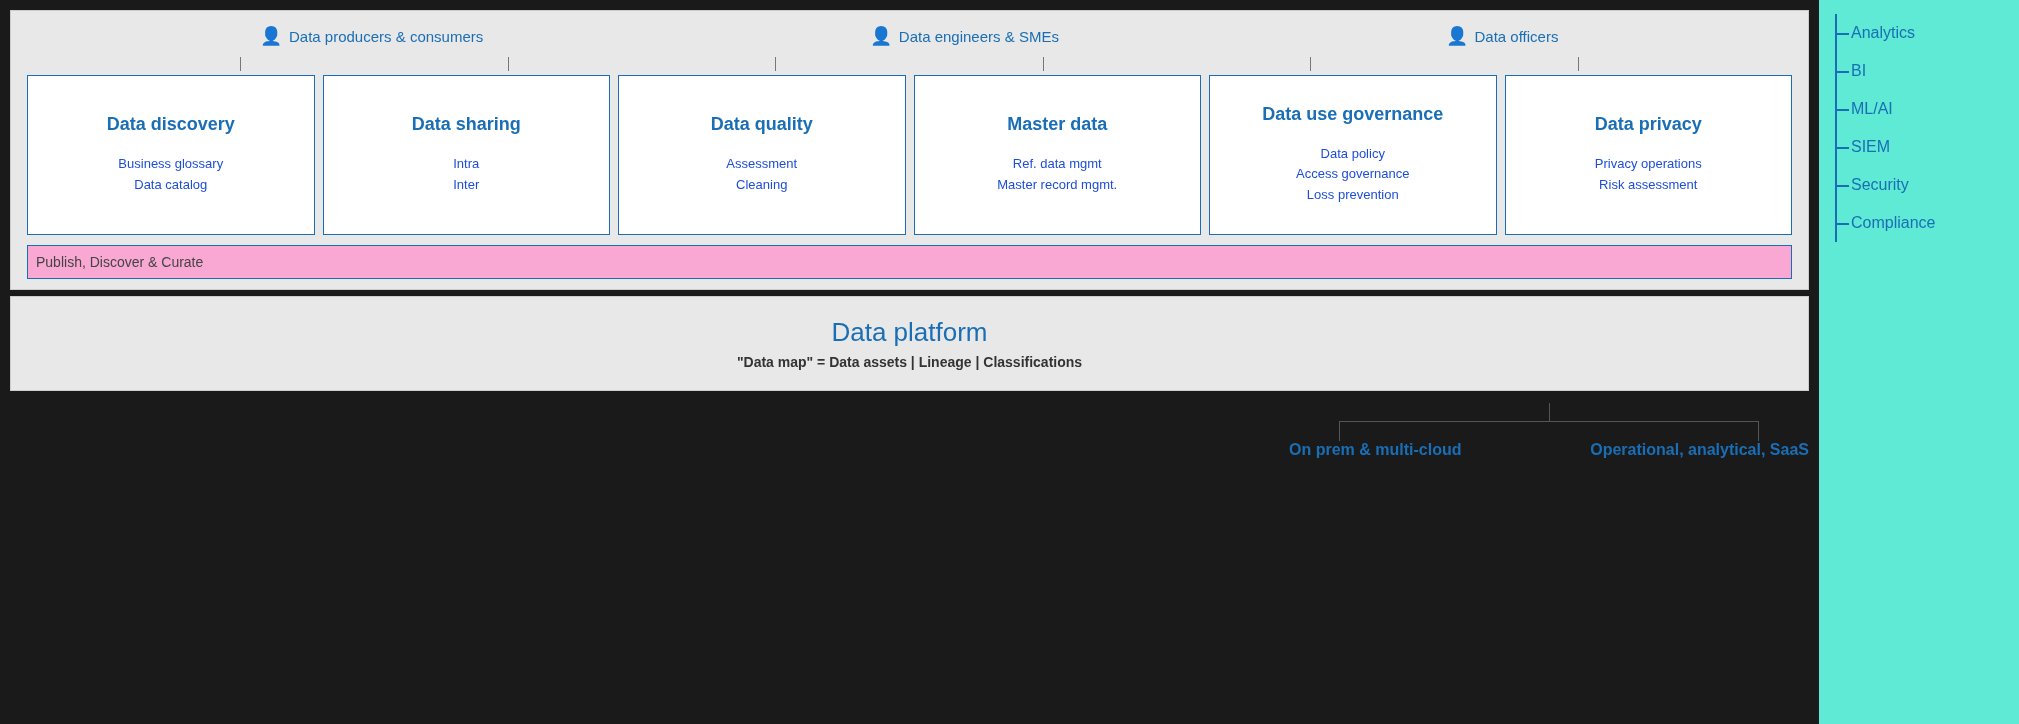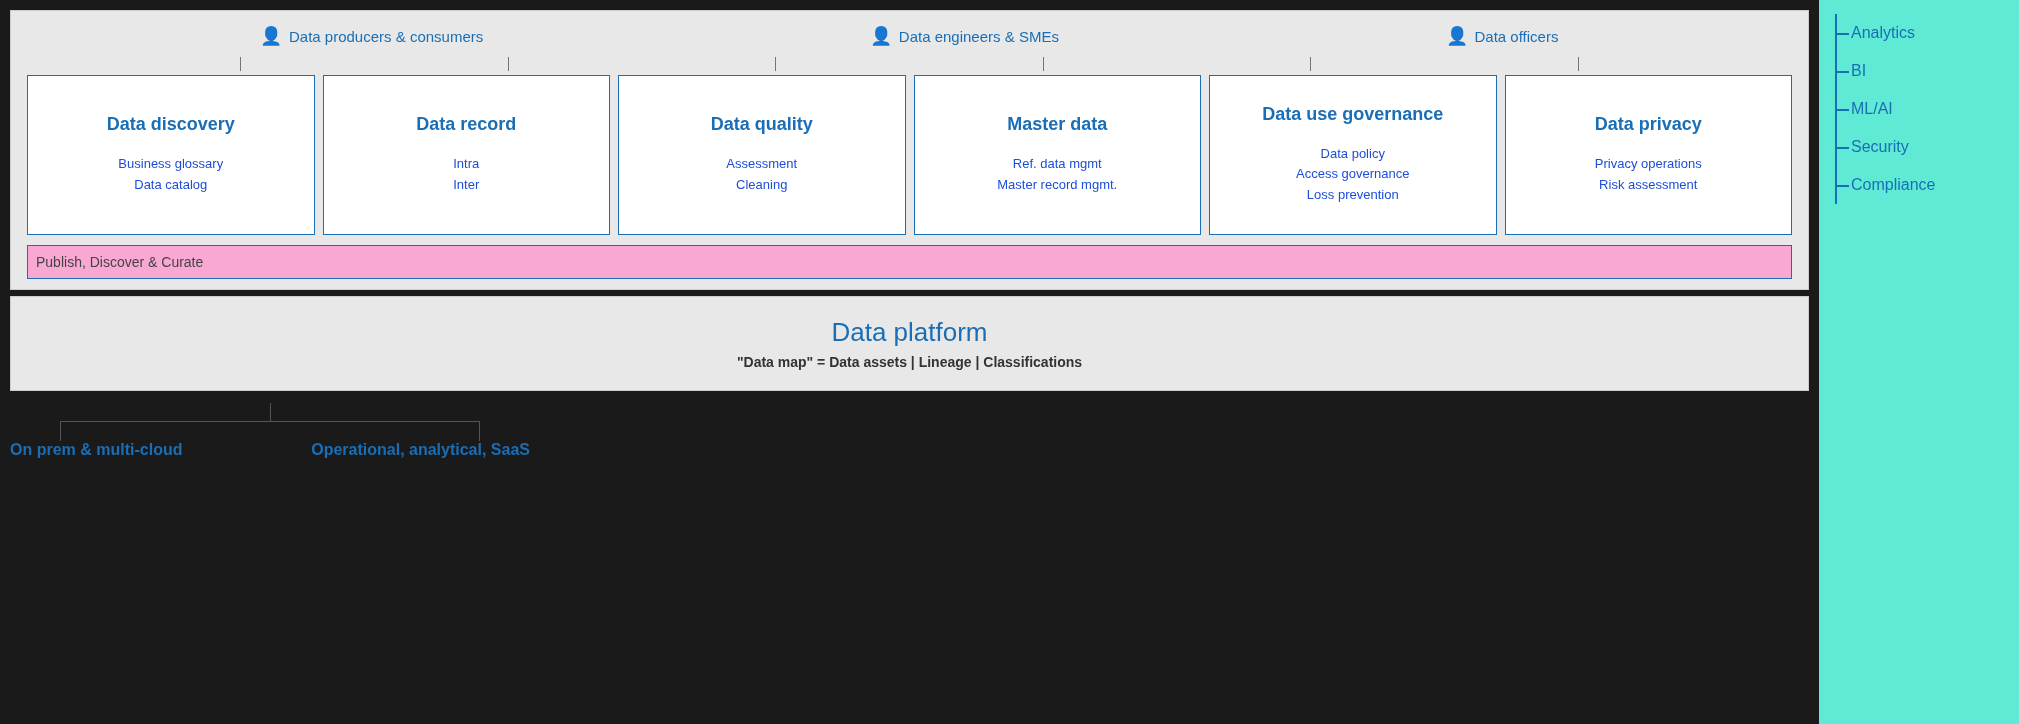--- a/index.html
+++ b/index.html
@@ -107,21 +107,21 @@
 
     .data-platform-sub {
       color: #333;
       font-size: 14px;
       font-weight: 600;
     }
 
     .lowest-section {
       display: flex;
       flex-direction: column;
-      align-items: flex-start;
+      align-items: flex-end;
       padding-top: 6px;
     }
 
     .branch-container {
       display: flex;
       flex-direction: column;
       align-items: center;
     }
 
     .branch-top-line {
@@ -253,21 +253,21 @@
       <div style="width:1px;height:14px;background:#777;"></div>
     </div>
 
     <div class="cards-row" id="cards-row">
     <div class="card">
           <div class="card-title">Data discovery</div>
           <div class="card-items" style="white-space: pre-line;">Business glossary
 Data catalog</div>
         </div>
         <div class="card">
-          <div class="card-title">Data record</div>
+          <div class="card-title">Data sharing</div>
           <div class="card-items" style="white-space: pre-line;">Intra
 Inter</div>
         </div>
         <div class="card">
           <div class="card-title">Data quality</div>
           <div class="card-items" style="white-space: pre-line;">Assessment
 Cleaning</div>
         </div>
         <div class="card">
           <div class="card-title">Master data</div>
@@ -312,16 +312,17 @@
   </div>
 
 </div>
 
 <div class="right-sidebar">
   <div class="sidebar-items" id="sidebar-items">
     <div class="sidebar-vertical-line"></div>
   <div class="sidebar-item"><div class="sidebar-h-tick"></div><span>Analytics</span></div>
       <div class="sidebar-item"><div class="sidebar-h-tick"></div><span>BI</span></div>
       <div class="sidebar-item"><div class="sidebar-h-tick"></div><span>ML/AI</span></div>
+      <div class="sidebar-item"><div class="sidebar-h-tick"></div><span>SIEM</span></div>
       <div class="sidebar-item"><div class="sidebar-h-tick"></div><span>Security</span></div>
       <div class="sidebar-item"><div class="sidebar-h-tick"></div><span>Compliance</span></div>
     </div>
 </div>
 
 </body></html>

